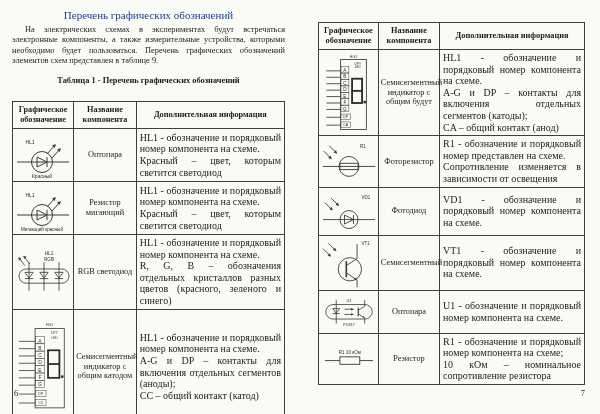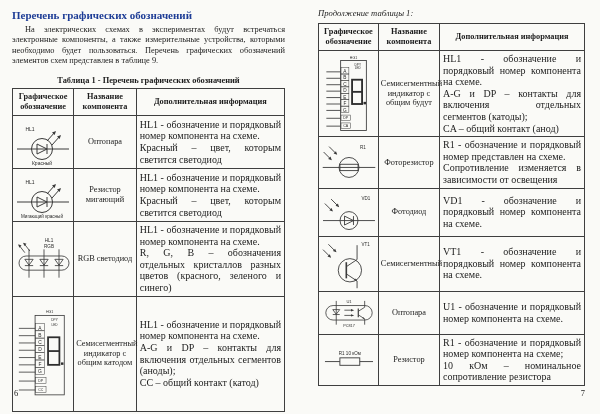--- a/index.html
+++ b/index.html
@@ -1,25 +1,25 @@
 <!DOCTYPE html>
 <html><head>
 <meta charset="utf-8">
 <style>
   html,body{margin:0;padding:0;}
   body{width:600px;height:414px;background:#fafaf7;font-family:"Liberation Serif",serif;color:#1c1c1c;position:relative;overflow:hidden;}
   .spread{display:flex;width:600px;height:414px;}
   .page{width:300px;height:414px;box-sizing:border-box;position:relative;}
   .page-left{padding:7px 15px 0 12px;}
   .page-right{padding:6px 15px 0 18px;}
-  .title{font-size:11px;font-weight:bold;text-align:left;color:#1e3d96;margin:2px 0 4px 0;}
+  .title{font-size:11px;font-weight:normal;text-align:center;color:#1e3d96;margin:2px 0 4px 0;}
   .intro{font-size:8.4px;line-height:1.22;text-align:justify;text-indent:13px;margin:0 0 4px 0;}
   .tcap{font-size:8.4px;font-weight:bold;text-align:center;margin:10px 0 3px 0;}
   .cont{font-size:8.6px;font-style:italic;margin:2px 0 5px 0;}
-  table{border-collapse:collapse;width:100%;table-layout:fixed;}
+  table{border-collapse:collapse;width:100%;table-layout:fixed;margin-top:16px;}
   th,td{border:1px solid #3f3f3f;padding:1px 2px;vertical-align:middle;}
   th{font-size:8.3px;font-weight:bold;text-align:center;line-height:1.15;}
   td.nm{font-size:8.3px;text-align:center;line-height:1.15;}
   td.inf{font-size:10px;text-align:justify;line-height:1.16;white-space:pre-line;padding:2px 3px;}
   td.sym{text-align:center;padding:1px;}
   td.sym svg{display:block;margin:0 auto;}
   .pgnum{position:absolute;font-size:8.5px;bottom:16px;}
   .pg-l{left:14px;}
   .pg-r{right:15px;}
   svg text{font-family:"Liberation Sans",sans-serif;}
@@ -183,21 +183,20 @@
 A-G и DP – контакты для включения отдельных сегментов (аноды);
 CC – общий контакт (катод)</td>
       </tr>
     </tbody>
       </table>
 
     <span class="pgnum pg-l">6</span>
   </div>
 
   <div class="page page-right">
-    <div class="cont">Продолжение таблицы 1:</div>
 
     <table>
       <colgroup>
           <col style="width:22.5%">
           <col style="width:23%">
           <col style="width:54.5%">
         </colgroup>
       <tbody>
           <tr style="height:27px">
         <th>Графическое обозначение</th>

